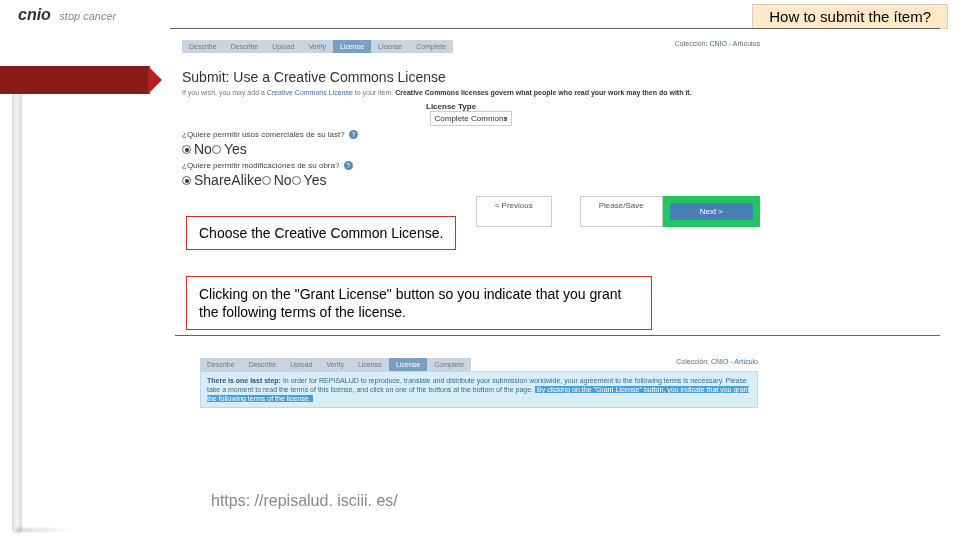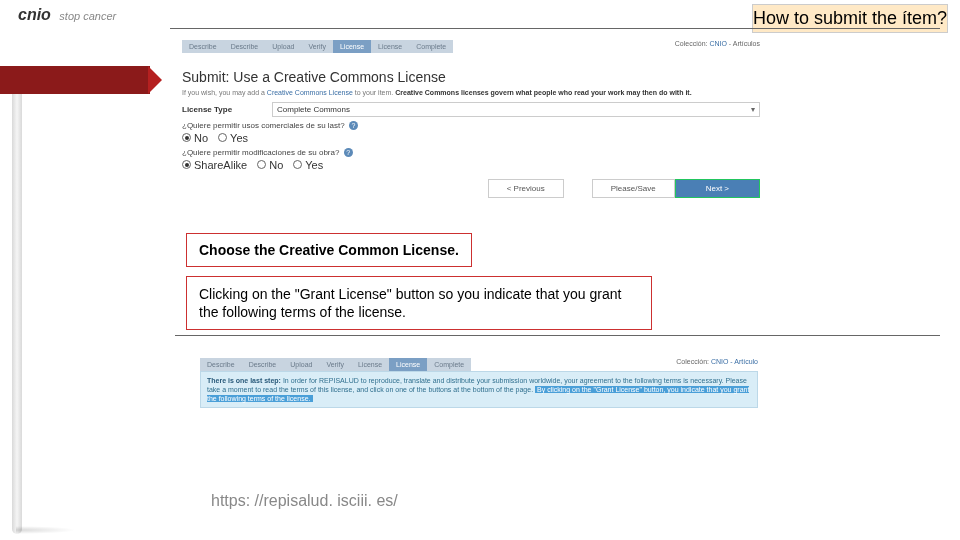--- a/index.html
+++ b/index.html
@@ -2,55 +2,55 @@
 <html><head>
 <meta charset="utf-8">
 <style>
   * { box-sizing: border-box; margin: 0; padding: 0; }
   body { width: 960px; height: 540px; font-family: Arial, sans-serif; background: #fff; position: relative; overflow: hidden; }
   
   .logo { position: absolute; top: 6px; left: 18px; font-size: 16px; }
   .logo .b { font-weight: bold; font-style: italic; color: #333; }
   .logo .s { font-style: italic; color: #888; font-size: 11px; margin-left: 4px; }
   
-  .title-box { position: absolute; top: 4px; right: 12px; background: #ffe9c6; border: 1px solid #ccc; padding: 3px 0; font-size: 18px; }
+  .title-box { position: absolute; top: 4px; right: 12px; background: #ffe9c6; border: 1px solid #ccc; padding: 3px 16px; font-size: 15px; }
   
   .left-decor { position: absolute; top: 26px; left: 0; width: 155px; height: 490px; }
   .bar-top { position: absolute; top: 40px; left: 0; width: 150px; height: 28px; background: #8b1a1a; }
   .tri { position: absolute; top: 40px; left: 148px; width: 0; height: 0; border-top: 14px solid transparent; border-bottom: 14px solid transparent; border-left: 14px solid #b52020; }
   .stem { position: absolute; top: 68px; left: 12px; width: 10px; height: 440px; background: linear-gradient(90deg,#d9d9d9 0%,#f5f5f5 50%,#d9d9d9 100%); border-radius: 0 0 6px 6px; }
   .stem-shadow { position: absolute; top: 500px; left: 16px; width: 60px; height: 8px; background: radial-gradient(ellipse at left, rgba(0,0,0,0.15), transparent 70%); }
   
   .hr1 { position: absolute; top: 28px; left: 170px; width: 770px; height: 1px; background: #666; }
   .hr2 { position: absolute; top: 335px; left: 175px; width: 765px; height: 1px; background: #666; }
   
   .shot1 { position: absolute; top: 36px; left: 176px; width: 590px; background: #fff; font-size: 8px; color: #555; padding: 4px 6px 8px 6px; }
   .tabs { display: flex; gap: 0; font-size: 7px; color: #fff; }
   .tab { padding: 3px 7px; background: #7b9fc4; }
   .tab.dim { background: #c8d4e0; color: #6a7a8a; }
   .coll { position: absolute; top: 4px; right: 6px; font-size: 7px; color: #666; }
   .coll a { color: #3a6ea5; }
   .h1 { font-size: 14px; font-weight: 500; color: #333; margin: 16px 0 4px; }
   .p1 { font-size: 7px; color: #777; margin-bottom: 6px; }
   .p1 a { color: #3a6ea5; }
   .p1 b { color: #333; }
-  .row { display: flex; align-items: center; margin: 4px 0; font-size: 8px; color: #333; }
+  .row { display: flex; align-items: center; margin: 4px 0; font-size: 8px; color: #333; flex-direction: column; }
   .lbl { width: 90px; font-weight: bold; }
   .sel { flex: 1; border: 1px solid #ccc; padding: 2px 4px; font-size: 8px; background: #fff; position: relative; }
   .sel::after { content: "▾"; position: absolute; right: 4px; color: #666; }
   .q { font-size: 8px; color: #444; margin: 4px 0 2px; }
   .qi { display:inline-block; width:9px; height:9px; border-radius:50%; background:#5c8ab8; color:#fff; font-size:7px; text-align:center; line-height:9px; margin-left:2px;}
-  .radios { font-size: 11px; color: #333; display: flex; gap: 10px; align-items: center; margin-bottom: 4px;}
+  .radios { font-size: 14px; color: #333; display: flex; gap: 0; align-items: center; margin-bottom: 4px;}
   .radio { width:9px; height:9px; border:1px solid #666; border-radius:50%; display:inline-block; margin-right:3px; position:relative;}
   .radio.on::after { content:""; position:absolute; top:1.5px; left:1.5px; width:4px; height:4px; background:#333; border-radius:50%;}
   .btnrow { display:flex; justify-content:flex-end; gap:0; margin-top:8px; }
   .btng { border:1px solid #ccc; padding:4px 18px; font-size:8px; color:#555; background:#fff;margin-left:28px;}
-  .btnp { border:1px solid #22c55e; padding:4px 30px; font-size:8px; color:#fff; background:#4a7fb5;}
+  .btnp { border:7px solid #22c55e; padding:4px 30px; font-size:8px; color:#fff; background:#4a7fb5;}
   
-  .note1 { position: absolute; top: 233px; left: 186px; border: 1px solid #cc3030; padding: 8px 12px; font-size: 14px; background: #fff; font-weight: bold; }
+  .note1 { position: absolute; top: 216px; left: 186px; border: 1px solid #cc3030; padding: 8px 12px; font-size: 14px; background: #fff; }
   .note2 { position: absolute; top: 276px; left: 186px; width: 466px; border: 1px solid #cc3030; padding: 8px 12px; font-size: 14px; line-height: 1.3; background: #fff; }
   
   .shot2 { position: absolute; top: 354px; left: 194px; width: 570px; background: #fff; font-size: 8px; color: #555; padding: 4px 6px;}
   .h2 { font-size: 15px; font-weight: 500; color: #333; margin: 8px 0 6px; display:flex; align-items:center; gap:6px;}
   .hq { width:14px; height:14px; border-radius:50%; background:#3a8fb5; color:#fff; font-size:10px; text-align:center; line-height:14px; font-weight:bold;}
   .banner { background:#d9edf7; border:1px solid #bcd8e8; padding:4px 6px; font-size:7px; color:#31708f; line-height:1.3;}
   .banner b { color:#2a5a7a; }
   .hl { background:#4a9fd8; color:#fff; padding:0 2px;}
   
   .url { position: absolute; top: 492px; left: 211px; font-size: 16px; color: #888; }

